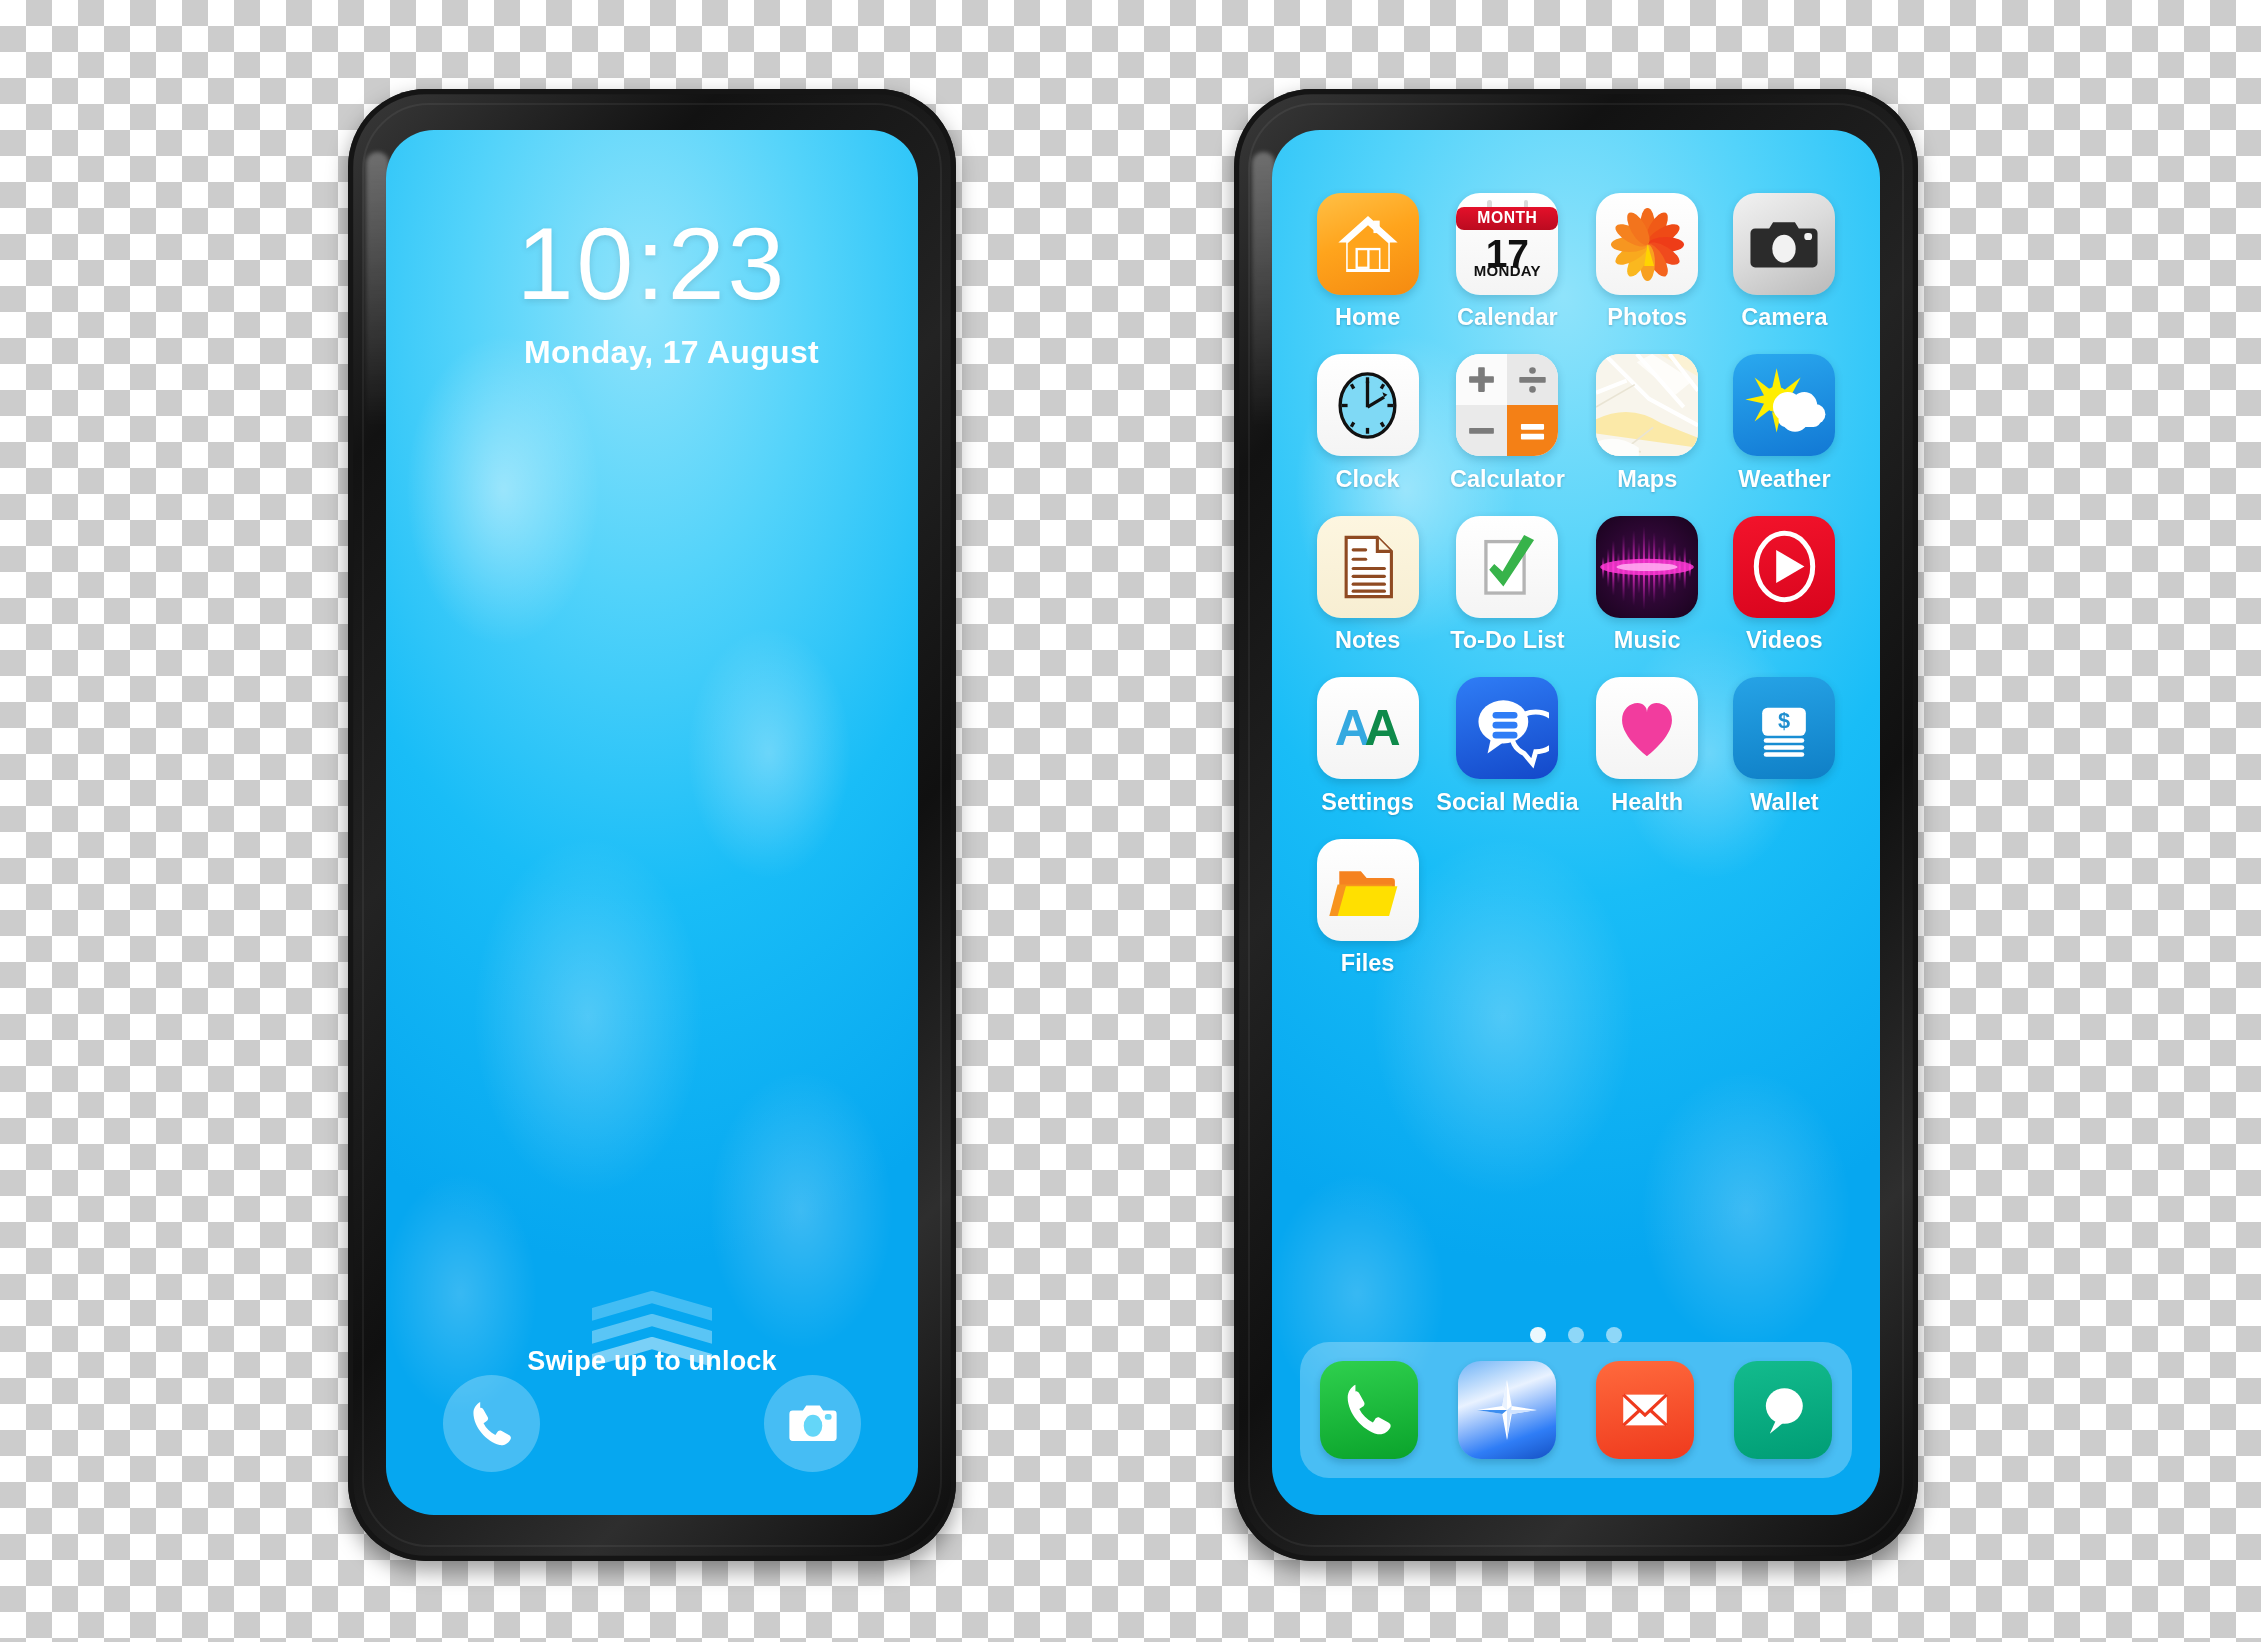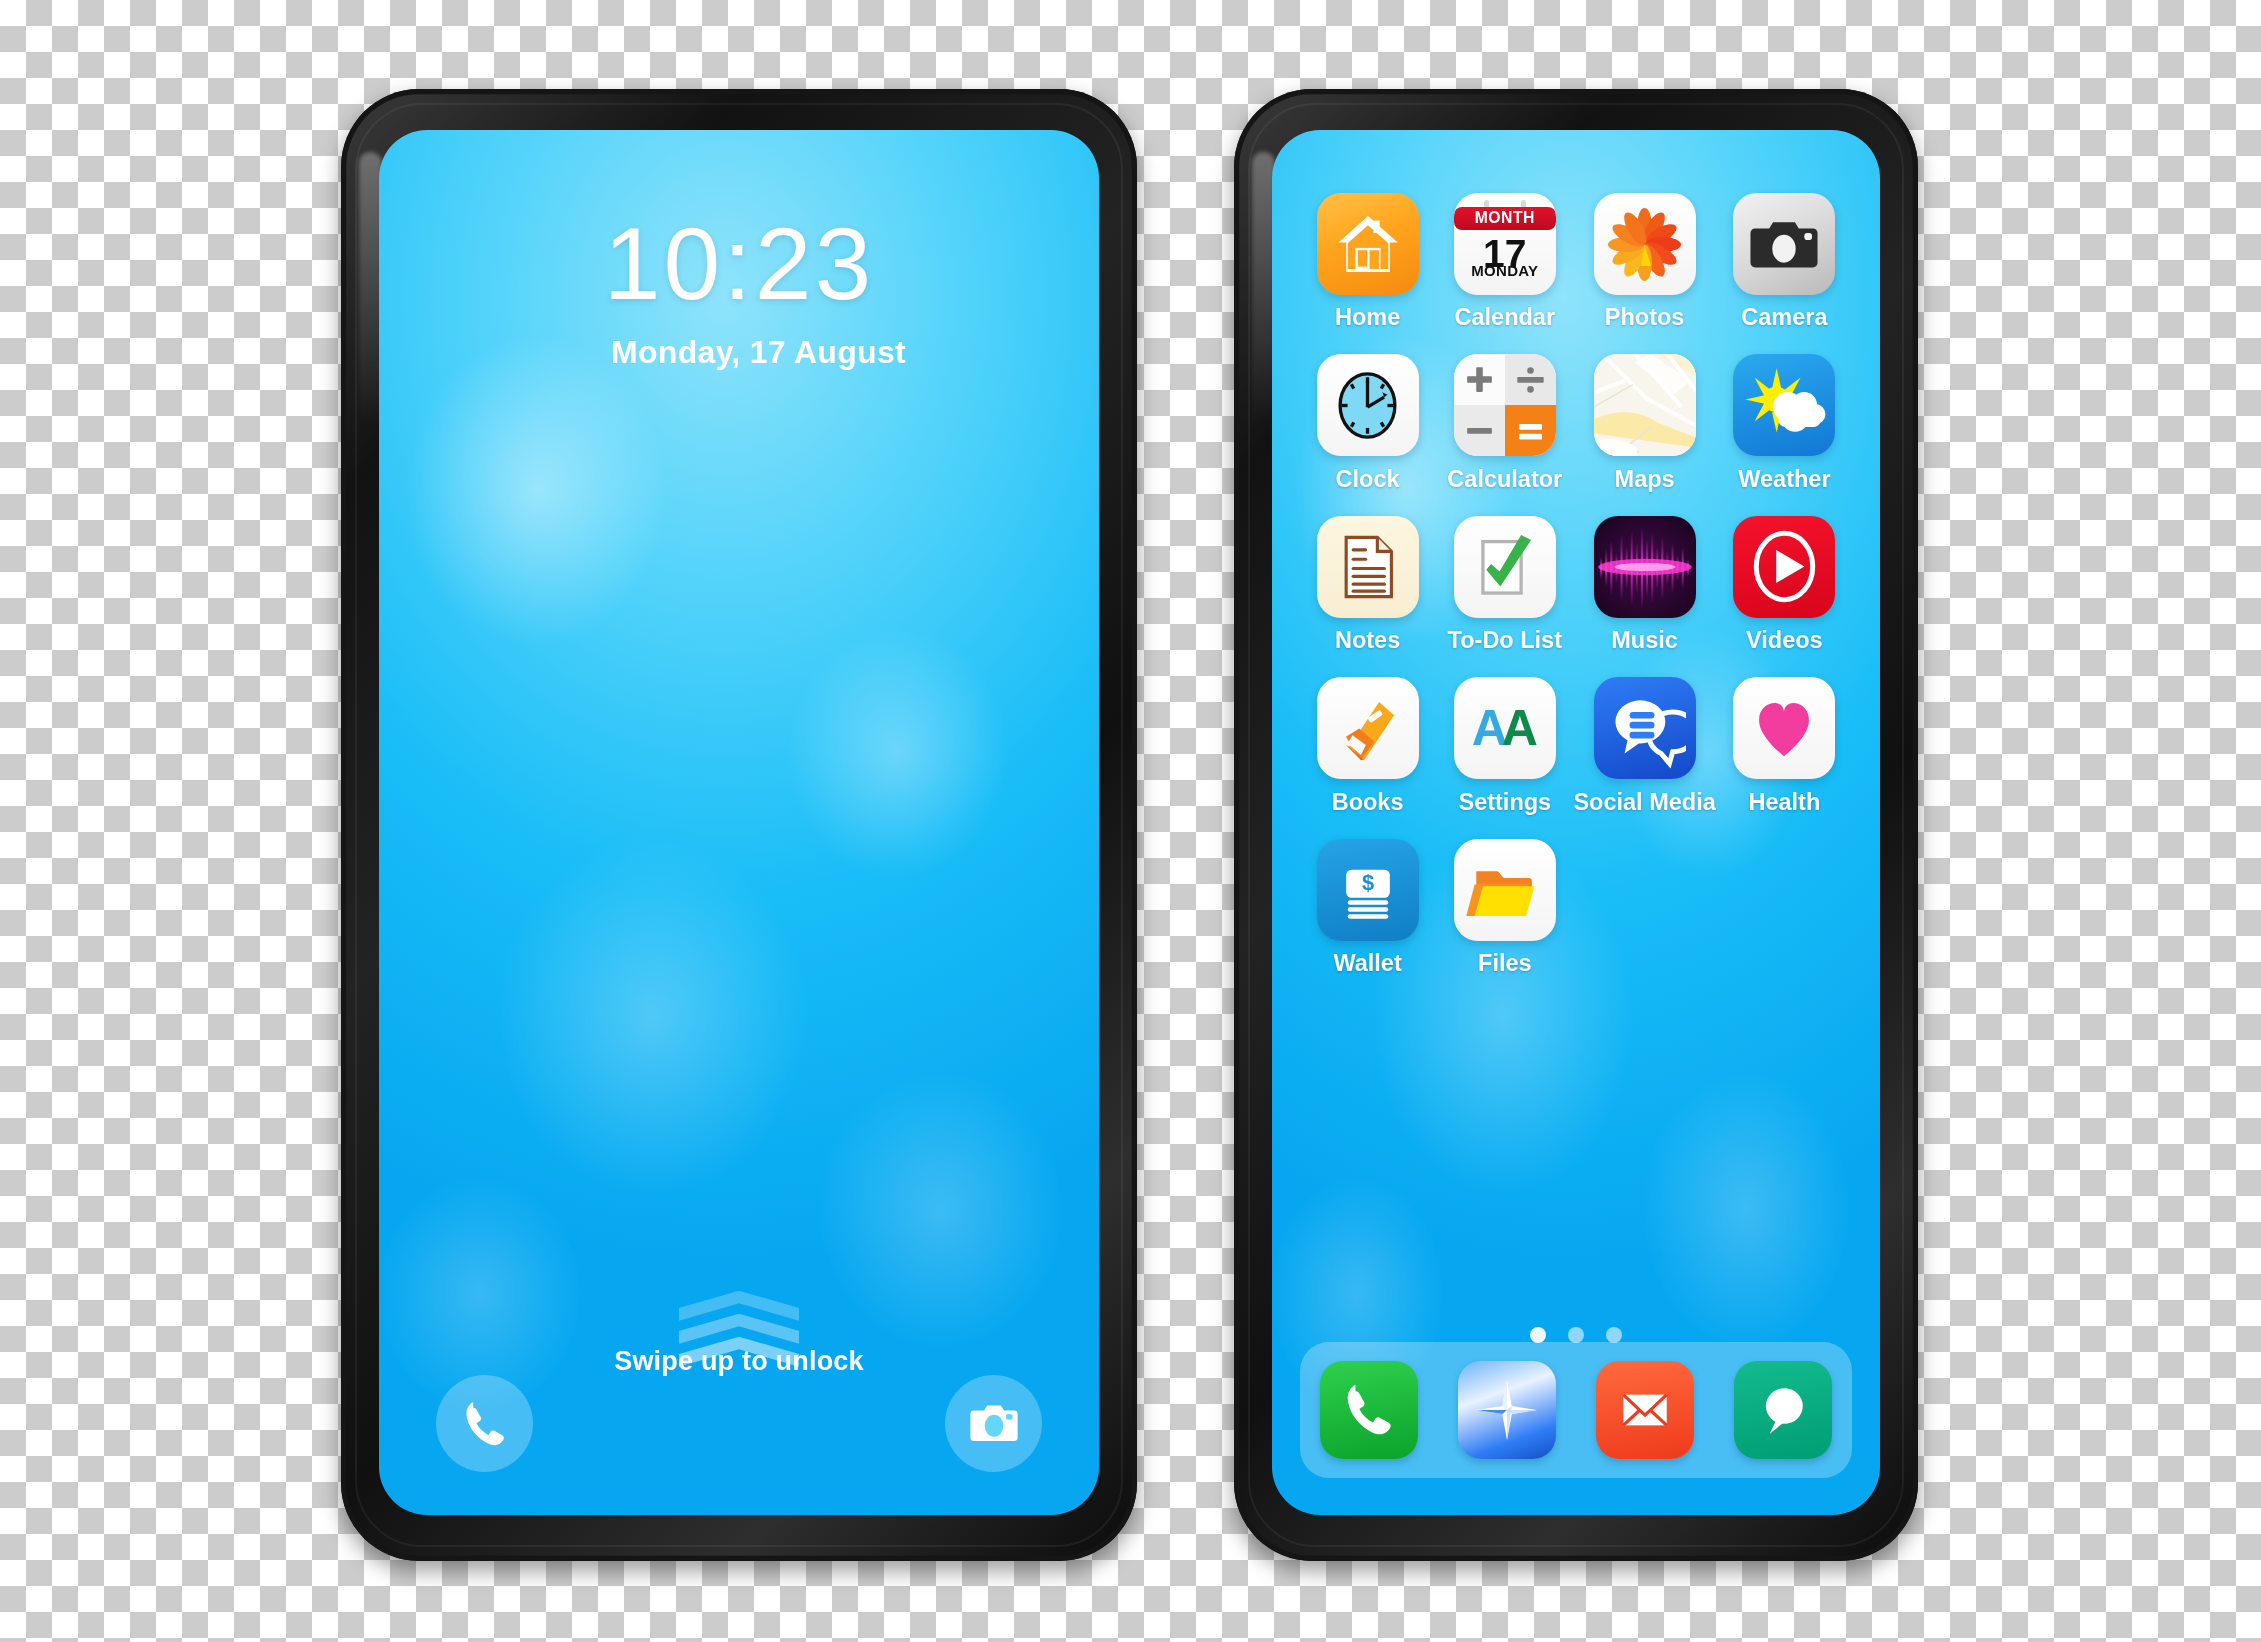--- a/index.html
+++ b/index.html
@@ -18,21 +18,21 @@
   .phone{position:absolute;border-radius:78px;
     background:linear-gradient(135deg,#3a3a3a 0%,#121212 18%,#232323 40%,#101010 62%,#2e2e2e 82%,#0b0b0b 100%);
     box-shadow:0 9.4px 21px rgba(0,0,0,.38), inset 0 0 0 5.2px #151515;
     padding:41px 38px 46px 38px;box-sizing:border-box;}
   .phone::after{content:"";position:absolute;left:13.6px;right:13.6px;top:13.6px;bottom:13.6px;
     border-radius:67px;border:2.6px solid rgba(255,255,255,.06);pointer-events:none;}
   .gloss{position:absolute;left:18px;top:63px;width:23px;height:397px;border-radius:21px;
     background:linear-gradient(180deg,rgba(255,255,255,.30),rgba(255,255,255,0) 70%);
     filter:blur(2.1px);pointer-events:none;}
 
-  #phone-lock{left:341px;top:89px;width:796px;height:1472px;}
+  #phone-lock{left:348px;top:89px;width:608px;height:1472px;}
   #phone-home{left:1234px;top:89px;width:684px;height:1472px;}
 
   .screen{position:relative;width:100%;height:100%;border-radius:48px;overflow:hidden;
     background:radial-gradient(110% 70% at 48% 12%,#8fe3fb 0%,#53d3fa 30%,#19bdf7 62%,#06a7f0 100%);}
   .screen::before{content:"";position:absolute;inset:0;
     background:
       radial-gradient(26% 16% at 22% 26%,rgba(255,255,255,.42),transparent 70%),
       radial-gradient(22% 13% at 72% 45%,rgba(255,255,255,.30),transparent 70%),
       radial-gradient(30% 18% at 38% 64%,rgba(255,255,255,.26),transparent 72%),
       radial-gradient(24% 14% at 78% 78%,rgba(255,255,255,.22),transparent 72%),
@@ -399,32 +399,20 @@
       <div class="app">
         <div class="app-icon ic-videos">
           <svg viewBox="0 0 100 100" width="83" height="83">
             <ellipse cx="50" cy="50" rx="34" ry="40" fill="none" stroke="#fff" stroke-width="6"></ellipse>
             <path d="M40 30 L74 50 L40 70 Z" fill="#fff"></path>
           </svg>
         </div>
         <div class="app-label">Videos</div>
       </div>
 
-      <div class="app">
-        <div class="app-icon ic-white">
-          <svg viewBox="0 0 100 100" width="83" height="83">
-            <path d="M28 72 L64 18 L82 34 L46 88 Z" fill="#f9a71b"></path>
-            <path d="M24 60 L40 50 L58 66 L42 88 Z" fill="#f47c1c"></path>
-            <path d="M28 72 L46 88 L42 88 L24 70 Z" fill="#e8690f"></path>
-            <rect x="50" y="32" width="18" height="7" rx="2" fill="#fff" transform="rotate(-35 59 35)"></rect>
-            <path d="M26 68 L42 82 L48 70 L32 58 Z" fill="#fff"></path>
-          </svg>
-        </div>
-        <div class="app-label">Books</div>
-      </div>
 
       <div class="app">
         <div class="app-icon ic-white">
           <span class="tr-a" style="color:#35a9e0;margin-right:-6.3px;">A</span>
           <span class="tr-a" style="color:#0e8a4a;">A</span>
         </div>
         <div class="app-label">Settings</div>
       </div>
 
       <div class="app">

